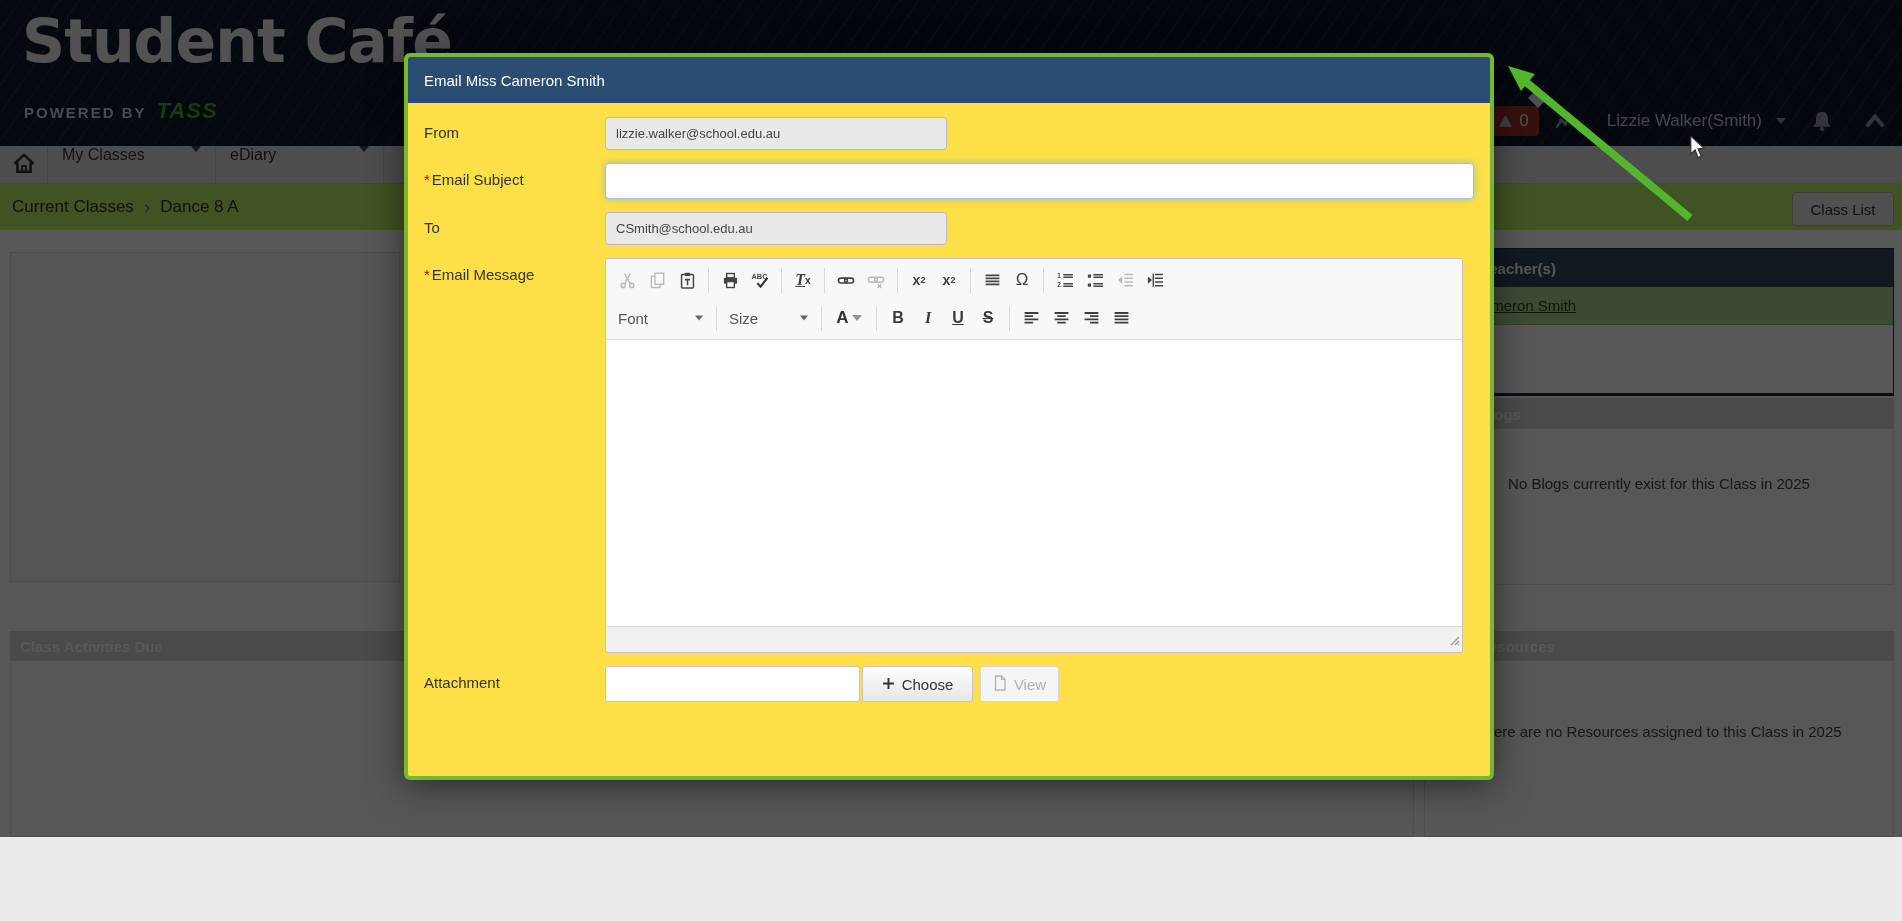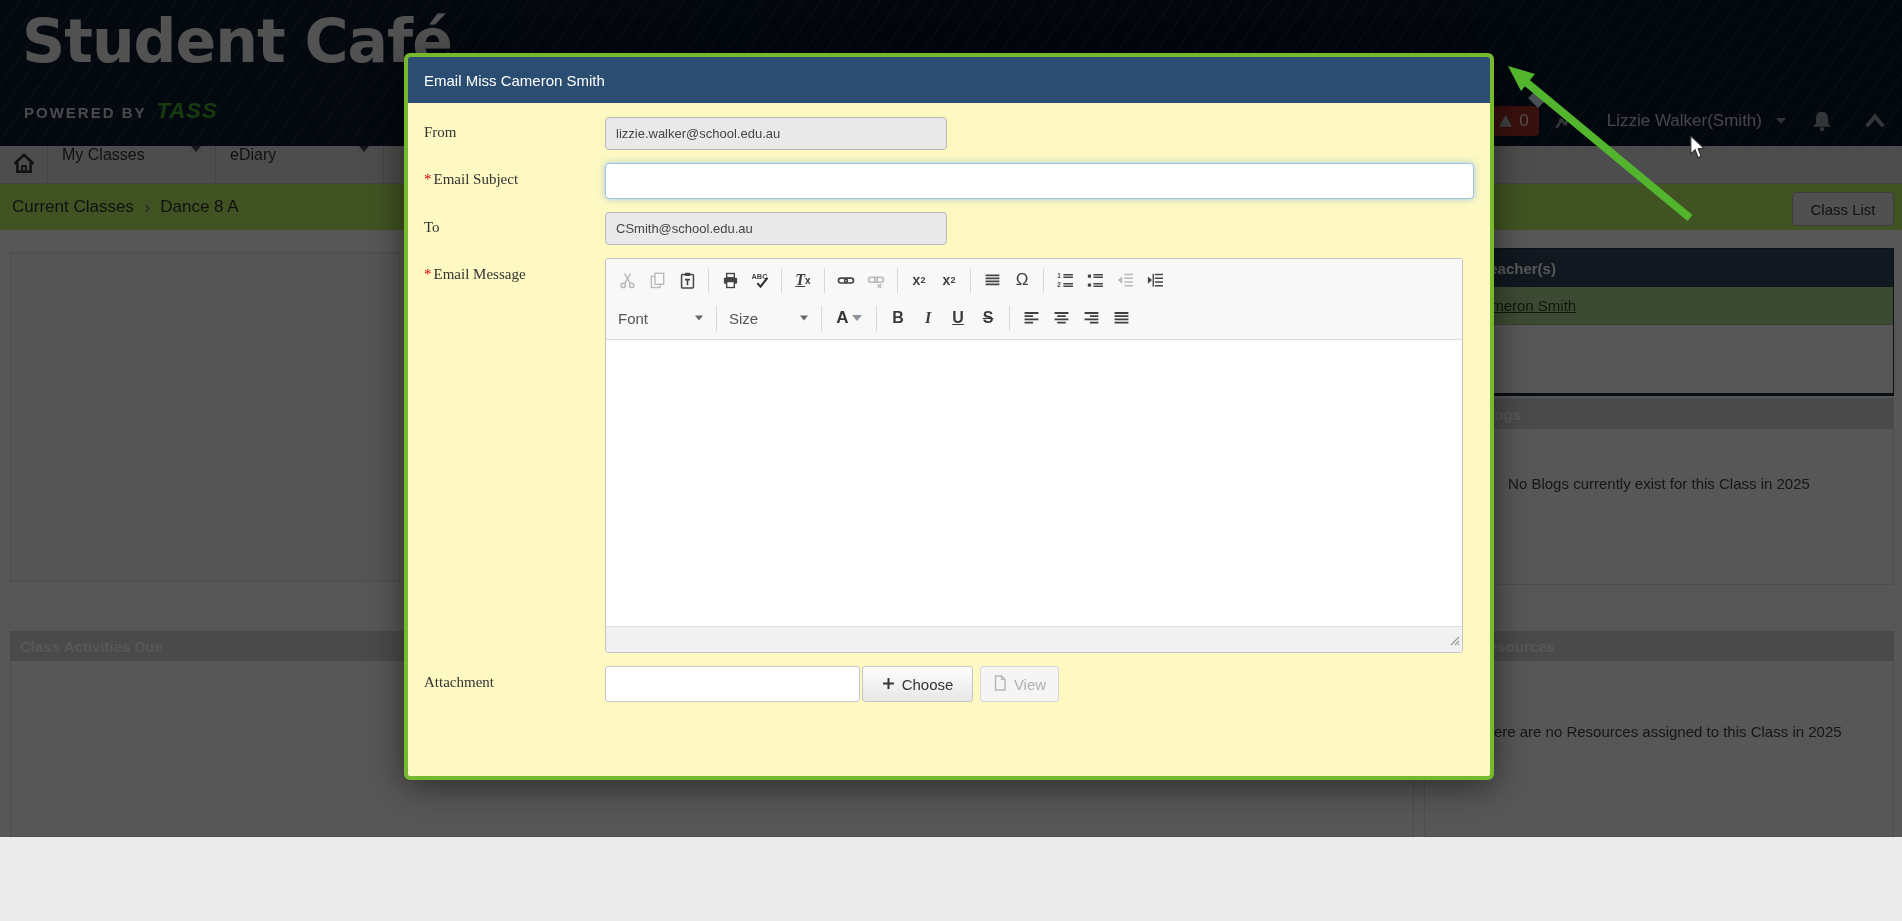--- a/index.html
+++ b/index.html
@@ -69,27 +69,27 @@
   .resources-panel { position:absolute; left:1424px; top:661px; width:470px; height:176px; background:#fff;
     border:1px solid #e0e0e0; border-top:none; }
   .resources-empty { padding-top:62px; }
 
   .bottom-strip { position:absolute; left:0; top:837px; width:1902px; height:84px; background:#ebebeb; }
 
   .dim { position:absolute; left:0; top:0; width:1902px; height:837px; background:rgba(0,0,0,0.66); z-index:5; }
 
   
   .modal { position:absolute; left:404px; top:53px; width:1090px; height:727px; z-index:10;
-    border:4px solid #76b82e; border-radius:6px; background:#fef9c3;
+    border:4px solid #76b82e; border-radius:6px; background:#fde047;
     box-shadow:0 6px 34px rgba(0,0,0,0.5); }
   .modal-title { height:46px; background:#2b4d71; color:#fff; font-size:15px;
     display:flex; align-items:center; padding:0 16px; border-radius:2px 2px 0 0; }
   .modal-body { padding:14px 16px 0 16px; }
   .form-row { display:flex; align-items:flex-start; margin-bottom:13px; }
-  .f-label { width:181px; padding-top:7px; font-size:15px; color:#333;font-family:Liberation Serif, serif; }
+  .f-label { width:181px; padding-top:7px; font-size:15px; color:#333; }
   .f-label.tight { padding-top:8px; }
   .req { color:#c00; margin-right:2px; font-size:15px; }
   .inp { font-family:Liberation Sans, sans-serif; font-size:13px; color:#444;
     border:1px solid #b9b9b9; border-radius:4px; padding:1px 10px; height:33px; }
   .inp.ro { background:#e9e9e9; width:342px; }
   .inp-subject { width:869px; height:36px; background:#fff; border:1px solid #9cc3ee;
     box-shadow:0 0 7px rgba(110,165,230,0.6); outline:none; }
   .editor { width:858px; border:1px solid #c3c3c3; border-radius:3px; overflow:hidden; }
   .toolbar { background:#f8f8f8; border-bottom:1px solid #ddd; padding:2px 6px; }
   .tb-row { display:flex; align-items:center; height:38px; }

